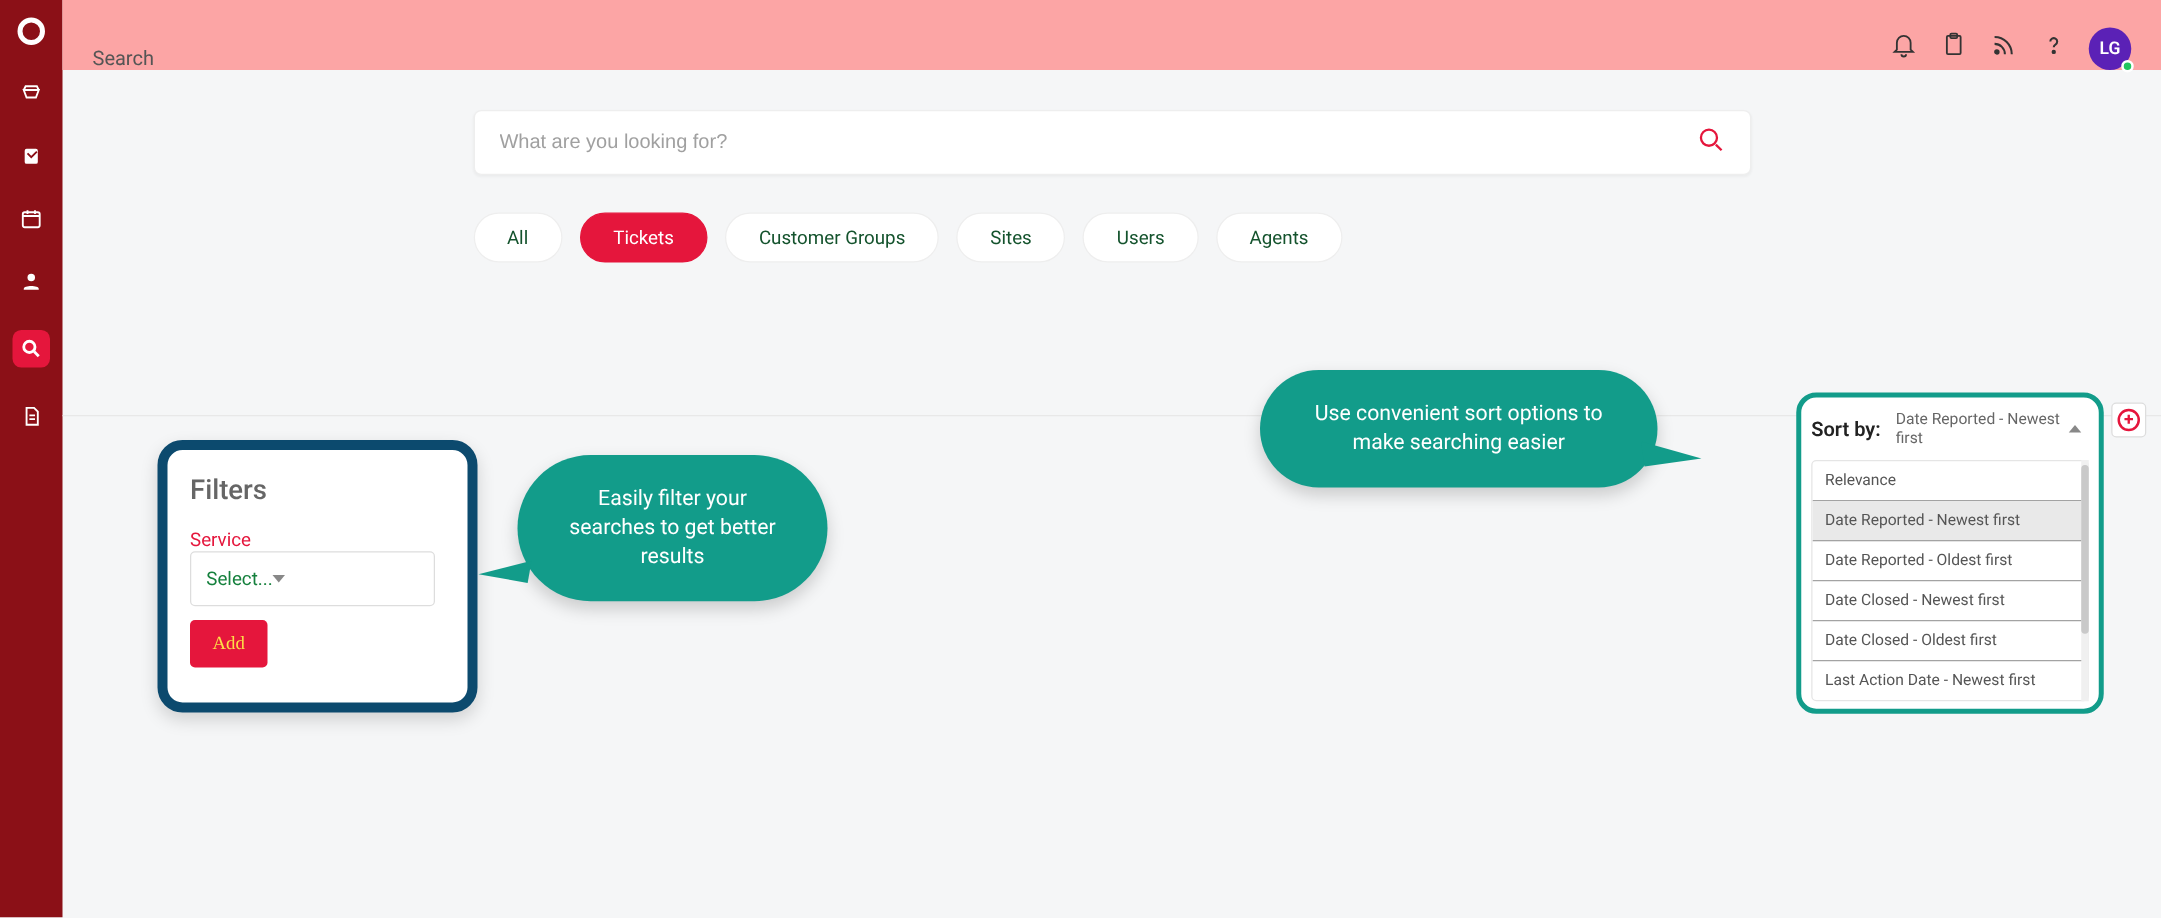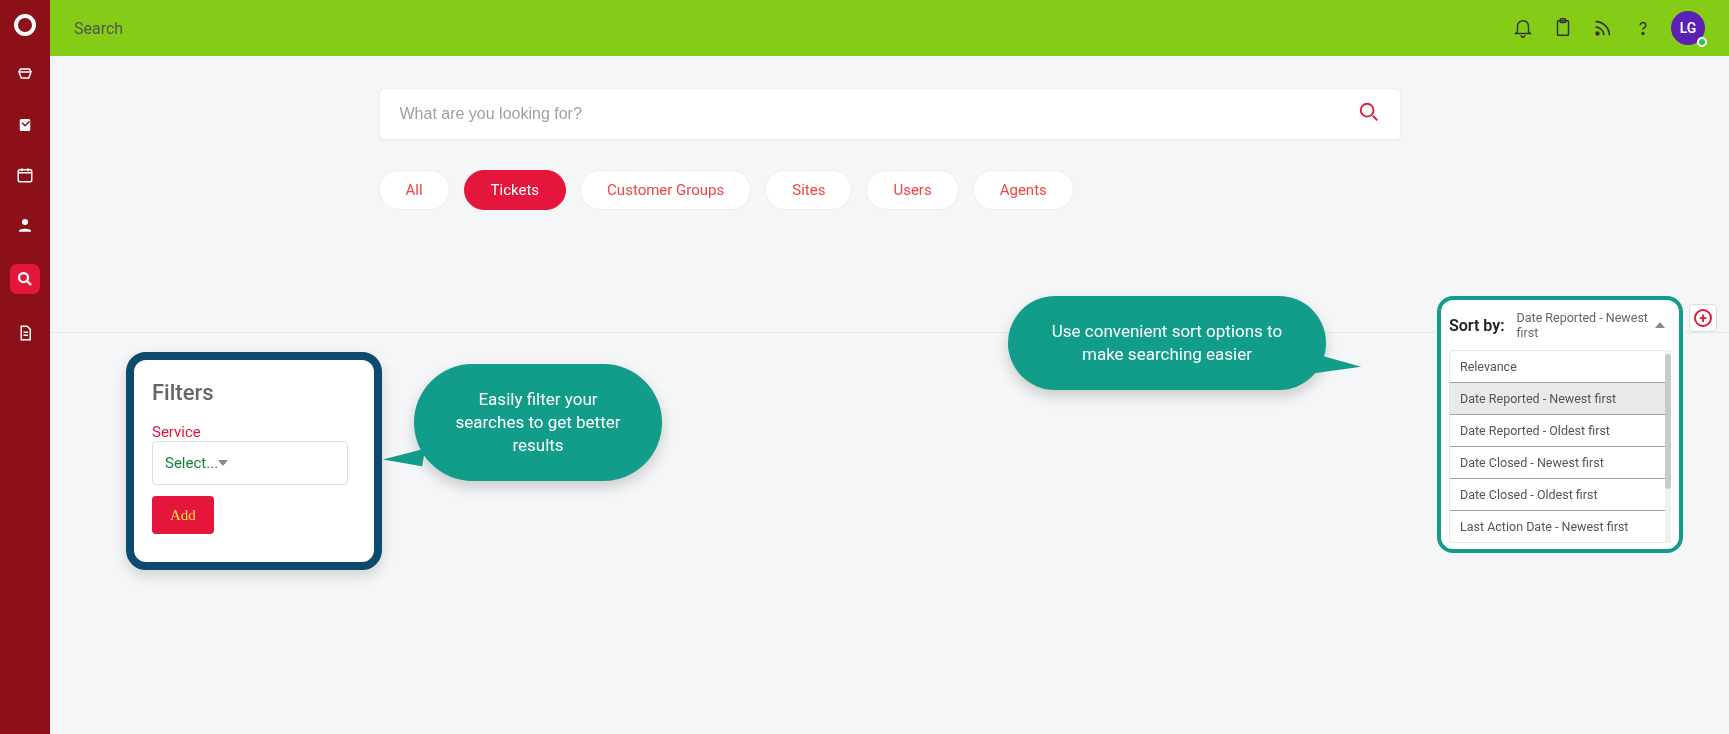--- a/index.html
+++ b/index.html
@@ -10,44 +10,44 @@
   .rail { width: 50px; background: #8b1017; display: flex; flex-direction: column; align-items: center; padding-top: 14px; gap: 28px; }
   .rail .logo { width: 22px; height: 22px; border-radius: 50%; border: 4px solid #fff; }
   .rail .rail-item { width: 22px; height: 22px; display: flex; align-items: center; justify-content: center; color: #fff; }
   .rail .rail-active { background: #e5163c; width: 30px; height: 30px; border-radius: 7px; }
   .rail svg { width: 18px; height: 18px; }
 
   
   .main { flex: 1; display: flex; flex-direction: column; position: relative; }
 
   
-  .topbar { height: 56px; display: flex; align-items: center; padding: 0 24px; background: #84cc16; }
+  .topbar { height: 56px; display: flex; align-items: flex-end; padding: 0 24px; background: #fca5a5; }
   .topbar .title { font-size: 16px; color: #555; }
   .topbar .spacer { flex: 1; }
   .topbar .ticon { width: 40px; height: 40px; display: flex; align-items: center; justify-content: center; color: #333; }
   .topbar .ticon svg { width: 22px; height: 22px; stroke: #333; }
   .avatar { width: 34px; height: 34px; border-radius: 50%; background: #5b21b6; color: #fff; font-size: 14px; font-weight: 600; display: flex; align-items: center; justify-content: center; position: relative; margin-left: 8px; }
   .avatar .presence { position: absolute; right: -2px; bottom: -2px; width: 10px; height: 10px; border-radius: 50%; background: #22c55e; border: 2px solid #fff; }
 
   
   .content { flex: 1; position: relative; padding-top: 32px; }
 
   .searchwrap { width: 1022px; margin: 0 auto; }
   .searchbox { width: 100%; height: 52px; background: #fff; border: 1px solid #eee; border-radius: 6px; display: flex; align-items: center; padding: 0 20px; box-shadow: 0 1px 2px rgba(0,0,0,0.04); }
   .searchbox input { flex: 1; border: none; outline: none; font-size: 16px; color: #333; background: transparent; }
   .searchbox input::placeholder { color: #a0a0a0; }
   .searchbox .mag { color: #e5163c; }
   .searchbox .mag svg { width: 22px; height: 22px; }
 
   .pills { display: flex; gap: 14px; margin-top: 30px; }
-  .pill { background: #fff; border: 1px solid #eee; border-radius: 999px; padding: 10px 26px; font-size: 15px; color: #ef4444; cursor: pointer; }
+  .pill { background: #fff; border: 1px solid #eee; border-radius: 999px; padding: 10px 26px; font-size: 15px; color: #14532d; cursor: pointer; }
   .pill.active { background: #e5163c; color: #fff; border-color: #e5163c; }
 
   
-  .sortwrap { position: absolute; right: 12px; top: 240px; display: flex; align-items: flex-start; gap: 6px; }
+  .sortwrap { position: absolute; right: 12px; top: 258px; display: flex; align-items: flex-start; gap: 6px; }
   .sortbox { border: 4px solid #129c8a; border-radius: 16px; background: #fff; padding: 6px 8px; width: 246px; }
   .sortheader { display: flex; align-items: center; gap: 6px; margin-bottom: 6px; }
   .sortheader .lbl { font-size: 16px; font-weight: 600; color: #222; white-space: nowrap; }
   .sortheader .sel { flex: 1; font-size: 12.5px; color: #666; display: flex; align-items: center; justify-content: space-between; padding: 4px 6px; border-radius: 4px; }
   .sortheader .sel .tri { width: 0; height: 0; border-left: 5px solid transparent; border-right: 5px solid transparent; border-bottom: 6px solid #888; margin-left: 6px; }
   .sortlist { border: 1px solid #e5e5e5; border-radius: 4px; overflow: hidden; }
   .sortitem { font-size: 12.5px; color: #555; padding: 8px 10px; cursor: pointer; border-bottom: 1px solid #a3a3a3; }
   .sortitem:last-child { border-bottom: none; }
   .sortitem.selected { background: #e9e9e9; }
   .sortscroll { position: relative; }

